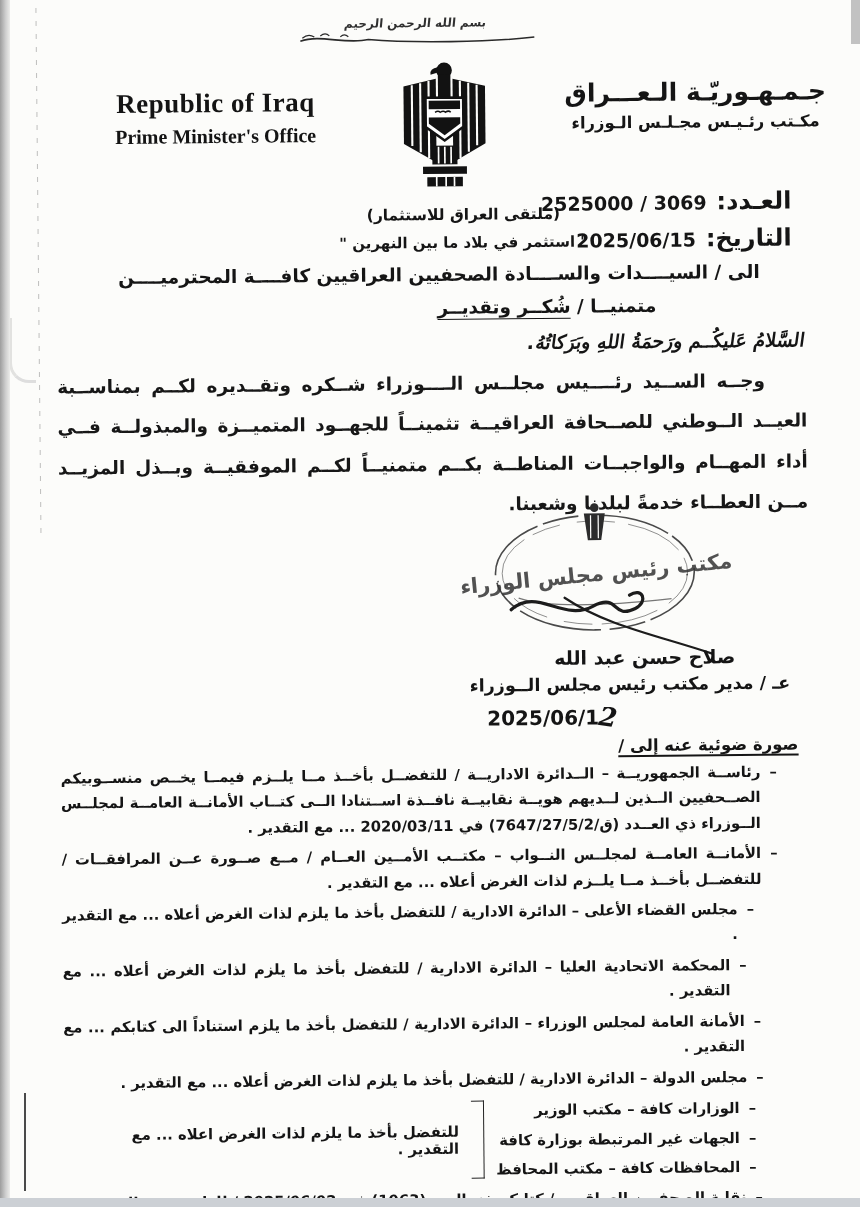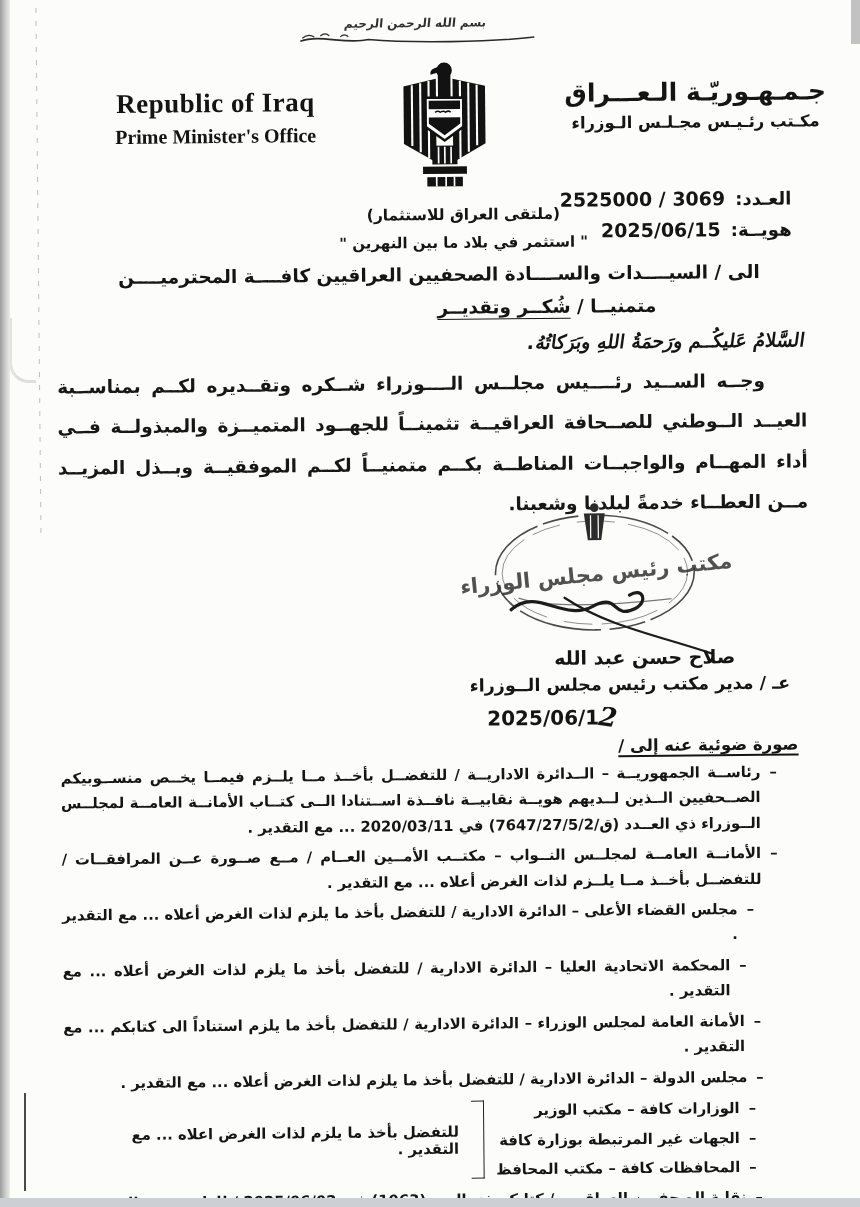--- a/index.html
+++ b/index.html
@@ -31,21 +31,21 @@
     font-family:"Liberation Serif","DejaVu Serif",serif;font-weight:700;color:#141414;}
   .hdr-en .l1{font-size:27px;letter-spacing:.5px;}
   .hdr-en .l2{font-size:20px;margin-top:6px;}
   .emblem{position:absolute;top:58px;left:392px;width:112px;height:138px;}
   .hdr-ar{position:absolute;top:80px;right:6px;width:310px;text-align:center;direction:rtl;font-weight:700;}
   .hdr-ar .l1{font-size:25px;}
   .hdr-ar .l2{font-size:16.5px;margin-top:6px;}
 
   .meta{position:absolute;top:190px;right:66px;width:330px;direction:rtl;font-weight:700;}
   .meta-row{display:flex;gap:10px;align-items:baseline;justify-content:flex-start;margin-bottom:9px;}
-  .meta-label{font-size:18px;}
+  .meta-label{font-size:24px;}
   .meta-value{font-size:19px;direction:ltr;unicode-bidi:isolate;}
 
   .slogan{position:absolute;top:206px;left:326px;width:280px;text-align:center;direction:rtl;font-weight:700;}
   .slogan .s1{font-size:15.5px;}
   .slogan .s2{font-size:15px;margin-top:10px;}
 
   
   .content{position:absolute;top:264px;left:58px;right:52px;direction:rtl;}
   .addressee{font-size:18.5px;font-weight:700;width:fit-content;margin:0 auto 0 auto;transform:translateX(8px);}
   .subject{font-size:18.5px;font-weight:700;width:fit-content;margin:12px 150px 0 auto;}
@@ -140,21 +140,21 @@
       <div class="l1">جـمـهـوريّـة الـعـــراق</div>
       <div class="l2">مكـتب رئـيـس مجـلـس الـوزراء</div>
     </div>
 
     <div class="meta">
       <div class="meta-row">
         <span class="meta-label">العـدد:</span>
         <span class="meta-value">2525000 / 3069</span>
       </div>
       <div class="meta-row">
-        <span class="meta-label">هويــة:</span>
+        <span class="meta-label">التاريخ:</span>
         <span class="meta-value">2025/06/15</span>
       </div>
     </div>
 
     <div class="slogan">
       <div class="s1">(ملتقى العراق للاستثمار)</div>
       <div class="s2">" استثمر في بلاد ما بين النهرين "</div>
     </div>
 
     <div class="content">

